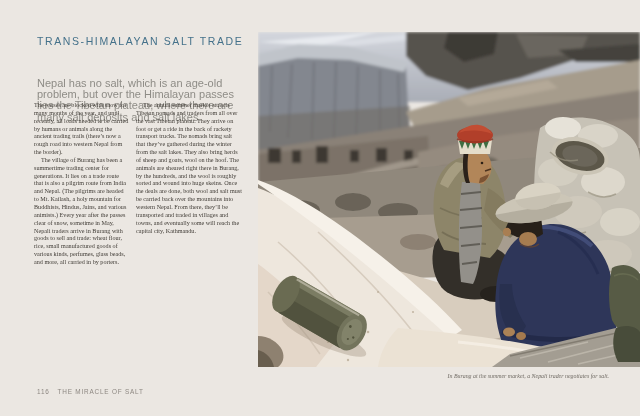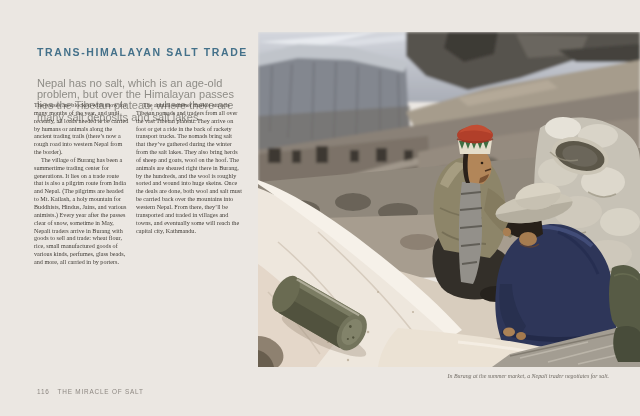--- a/index.html
+++ b/index.html
@@ -4,23 +4,23 @@
 <style>
   html,body{margin:0;padding:0;}
   body{
     width:640px;height:416px;
     background:#ebe7e2;
     position:relative;
     overflow:hidden;
     font-family:"Liberation Serif", serif;
   }
   .page-title{
-    position:absolute;left:37px;top:39px;
+    position:absolute;left:37px;top:28px;
     font-family:"Liberation Sans", sans-serif;
-    font-weight:bold;font-size:10.5px;letter-spacing:1.6px;
+    font-weight:normal;font-size:10.5px;letter-spacing:1.6px;
     color:#44718a;white-space:nowrap;
   }
   .intro{
     position:absolute;left:37px;top:50px;width:202px;
     font-family:"Liberation Sans", sans-serif;
     font-size:11px;line-height:11.2px;color:#8e8c86;margin-top:28px;
   }
   .col{
     position:absolute;top:102px;
     font-size:6.15px;line-height:7.85px;color:#403c36;

